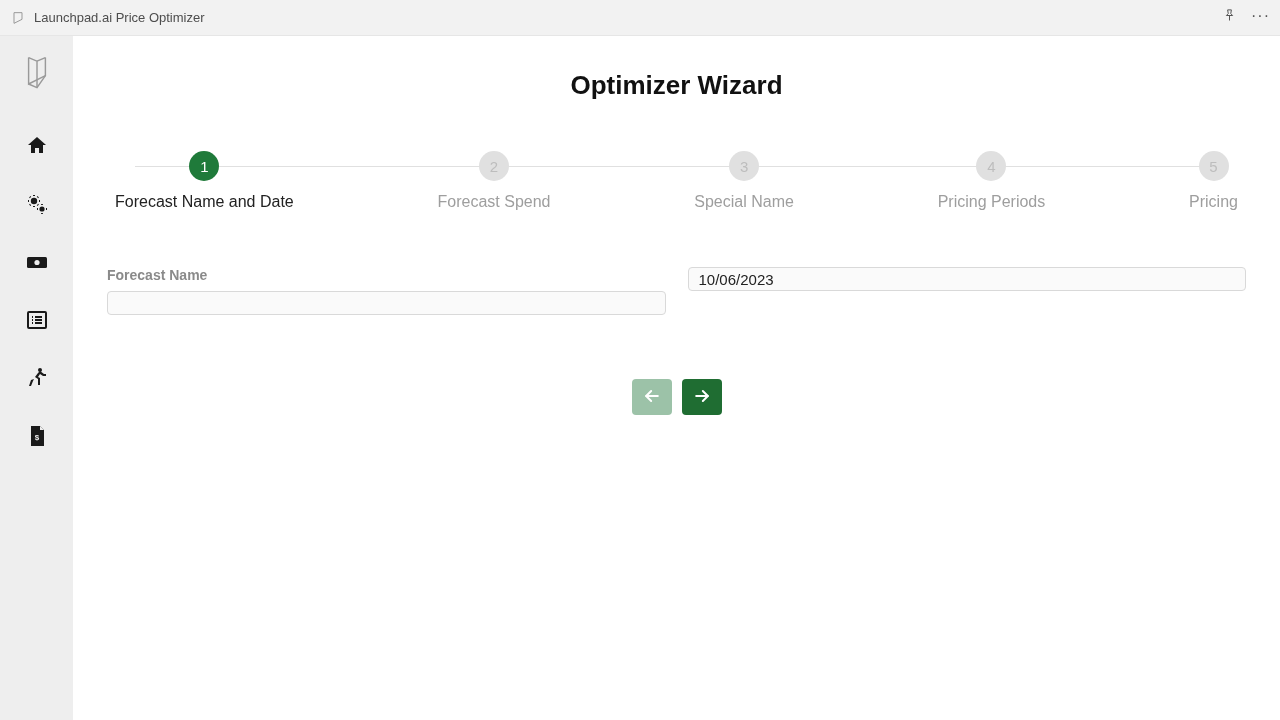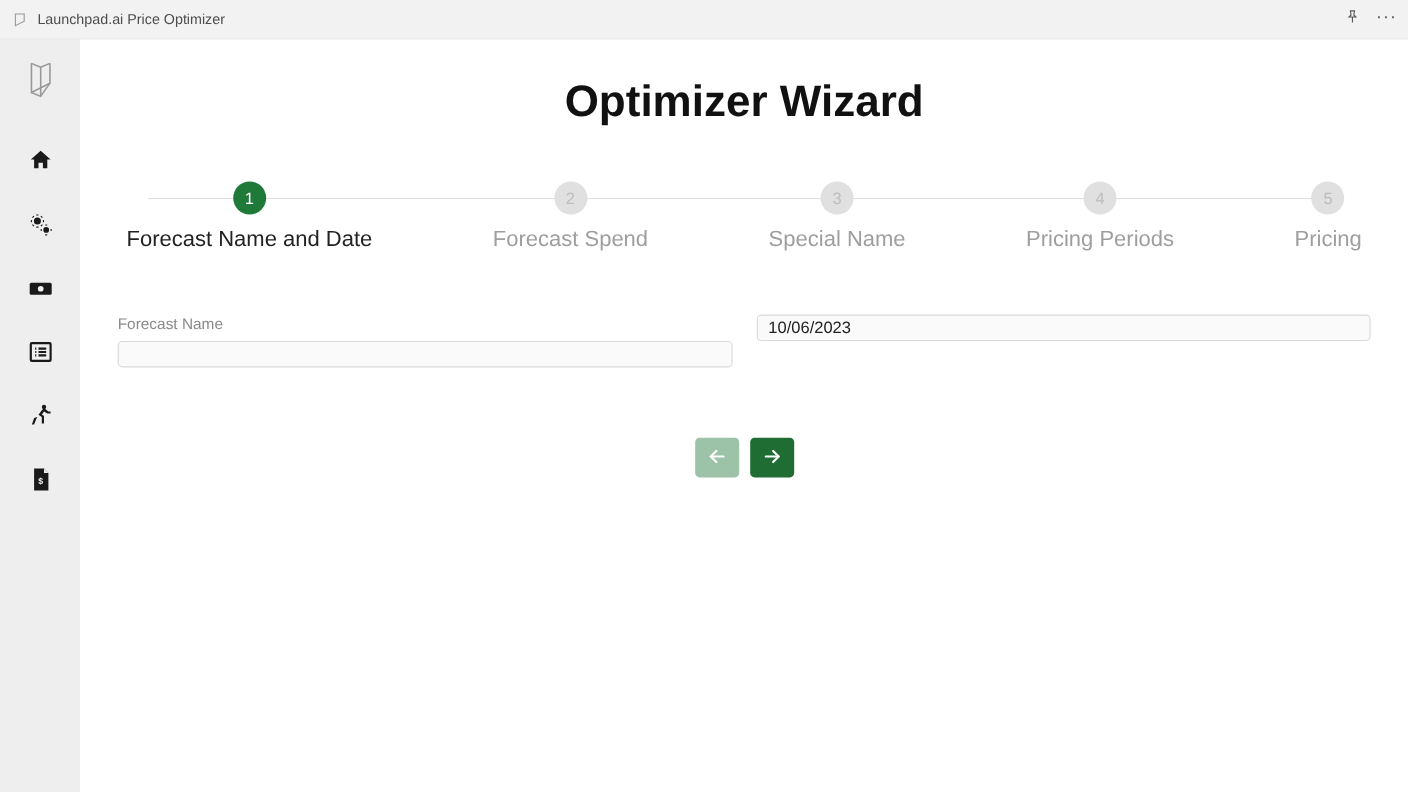--- a/index.html
+++ b/index.html
@@ -32,35 +32,35 @@
     align-items:center;
     padding-top: 18px;
     gap: 34px;
   }
   .sidebar .nav-icon { width: 24px; height:24px; color:#1a1a1a; display:flex;align-items:center;justify-content:center; cursor:pointer;}
   .sidebar .logo-icon { width:30px;height:36px; color:#777; margin-bottom:10px; display:flex;align-items:center;justify-content:center;}
   .sidebar svg { width:100%; height:100%; }
   
   
   .main { flex:1; background:#fff; padding: 28px 34px 0 34px; }
-  .page-title { text-align:center; font-size:40px; font-weight:700; color:#111; margin-top:6px; margin-bottom:50px;}
+  .page-title { text-align:center; font-size:26px; font-weight:700; color:#111; margin-top:6px; margin-bottom:50px;}
   
   
   .stepper { position:relative; display:flex; justify-content:space-between; align-items:flex-start; margin: 0 0 56px 0; padding: 0 8px;}
   .stepper-line { position:absolute; top:15px; left:28px; right:28px; height:1px; background:#e0e0e0; z-index:0;}
   .step { display:flex; flex-direction:column; align-items:center; gap:12px; z-index:1; background:transparent;}
   .step-dot { width:30px;height:30px;border-radius:50%; display:flex;align-items:center;justify-content:center; font-size:15px; font-weight:500; background:#e0e0e0; color:#bdbdbd; }
   .step-dot.active { background:#1f7a3a; color:#fff; }
-  .step-label { font-size:20px; color:#9e9e9e; white-space:nowrap;}
+  .step-label { font-size:16px; color:#9e9e9e; white-space:nowrap;}
   .step-label.active { color:#222; }
   
   
   .form-row { display:flex; gap:22px; }
   .field { flex:1; display:flex; flex-direction:column; gap:8px;}
-  .field-label { font-size:14px; color:#8a8a8a; }
+  .field-label { font-size:14px; color:#8a8a8a;font-weight:bold; }
   .field-input {
     height:24px;
     border:1px solid #d9d9d9;
     border-radius:4px;
     background:#fafafa;
     padding: 0 10px;
     font-size:15px;
     color:#222;
     outline:none;
   }

